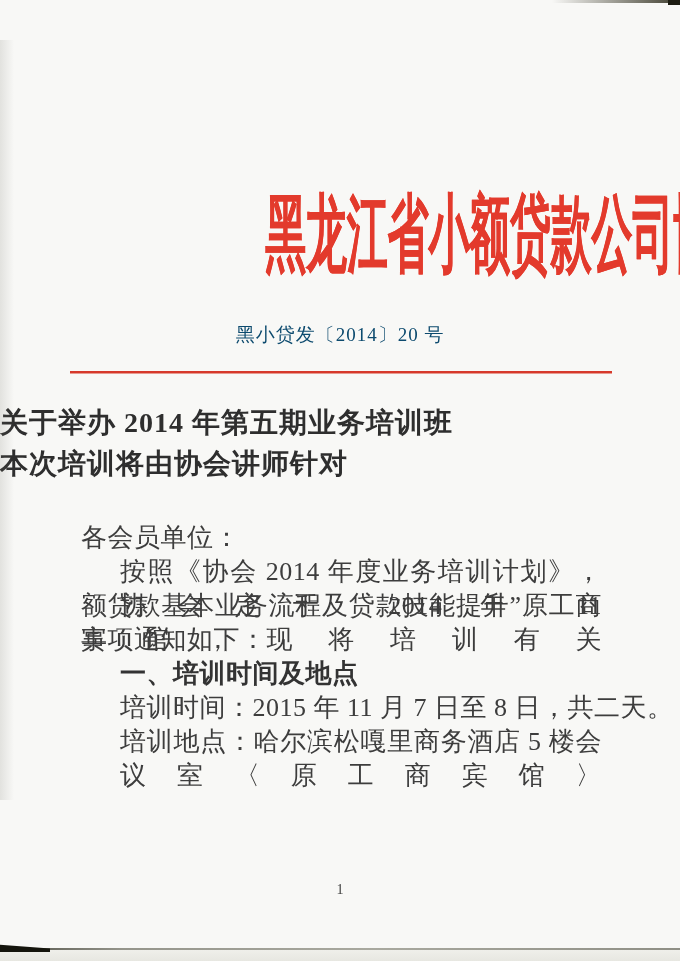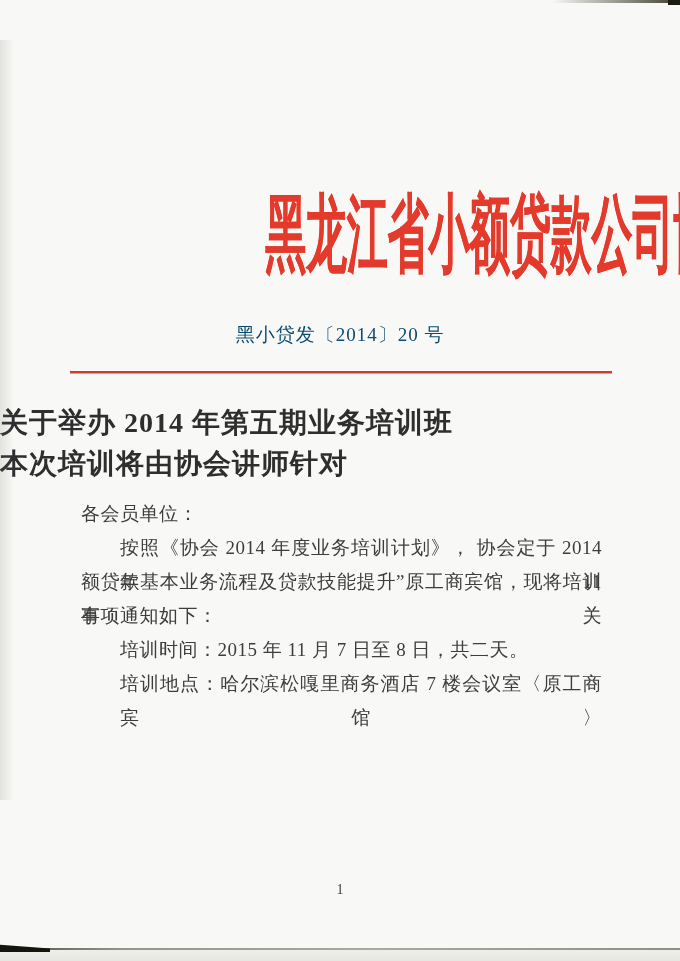--- a/index.html
+++ b/index.html
@@ -64,24 +64,24 @@
     font-size: 28px;
     font-weight: 700;
     line-height: 41px;
     color: #2e2e2e;
     letter-spacing: 1px;
   }
 
   
   .body-lines {
     position: absolute;
-    top: 497px;
+    top: 521px;
     left: 81px;
     width: 521px;
-    font-size: 19px;
+    font-size: 26px;
     line-height: 34px;
     color: #3d3d3d;
     letter-spacing: 0.5px;
   }
   .body-lines .line { height: 34px; white-space: nowrap; }
   .body-lines .line.justify {
     white-space: normal;
     text-align: justify;
     text-align-last: justify;
   }
@@ -154,22 +154,23 @@
   <div class="doc-title">
     <div>关于举办 2014 年第五期业务培训班</div>
     <div>本次培训将由协会讲师针对</div>
   </div>
 
   <div class="body-lines">
       <div class="line">各会员单位：</div>
       <div class="line indent justify">按照《协会 2014 年度业务培训计划》， 协会定于 2014 年 11</div>
       <div class="line justify">额贷款基本业务流程及贷款技能提升”原工商宾馆，现将培训有关</div>
       <div class="line">事项通知如下：</div>
+      <div class="line indent bold">一、培训时间及地点</div>
       <div class="line indent">培训时间：2015 年 11 月 7 日至 8 日，共二天。</div>
-      <div class="line indent justify">培训地点：哈尔滨松嘎里商务酒店 7 楼会议室〈原工商宾馆〉</div>
+      <div class="line indent justify">培训地点：哈尔滨松嘎里商务酒店 5 楼会议室〈原工商宾馆〉</div>
     </div>
 
   <div class="pageno">1</div>
 
   <div class="edge-left-shadow"></div>
   <div class="edge-top-right"></div>
   <div class="edge-top-right-corner"></div>
   <div class="edge-bottom-strip"></div>
   <div class="edge-bottom-line"></div>
   <div class="edge-bottom-wedge"></div>

